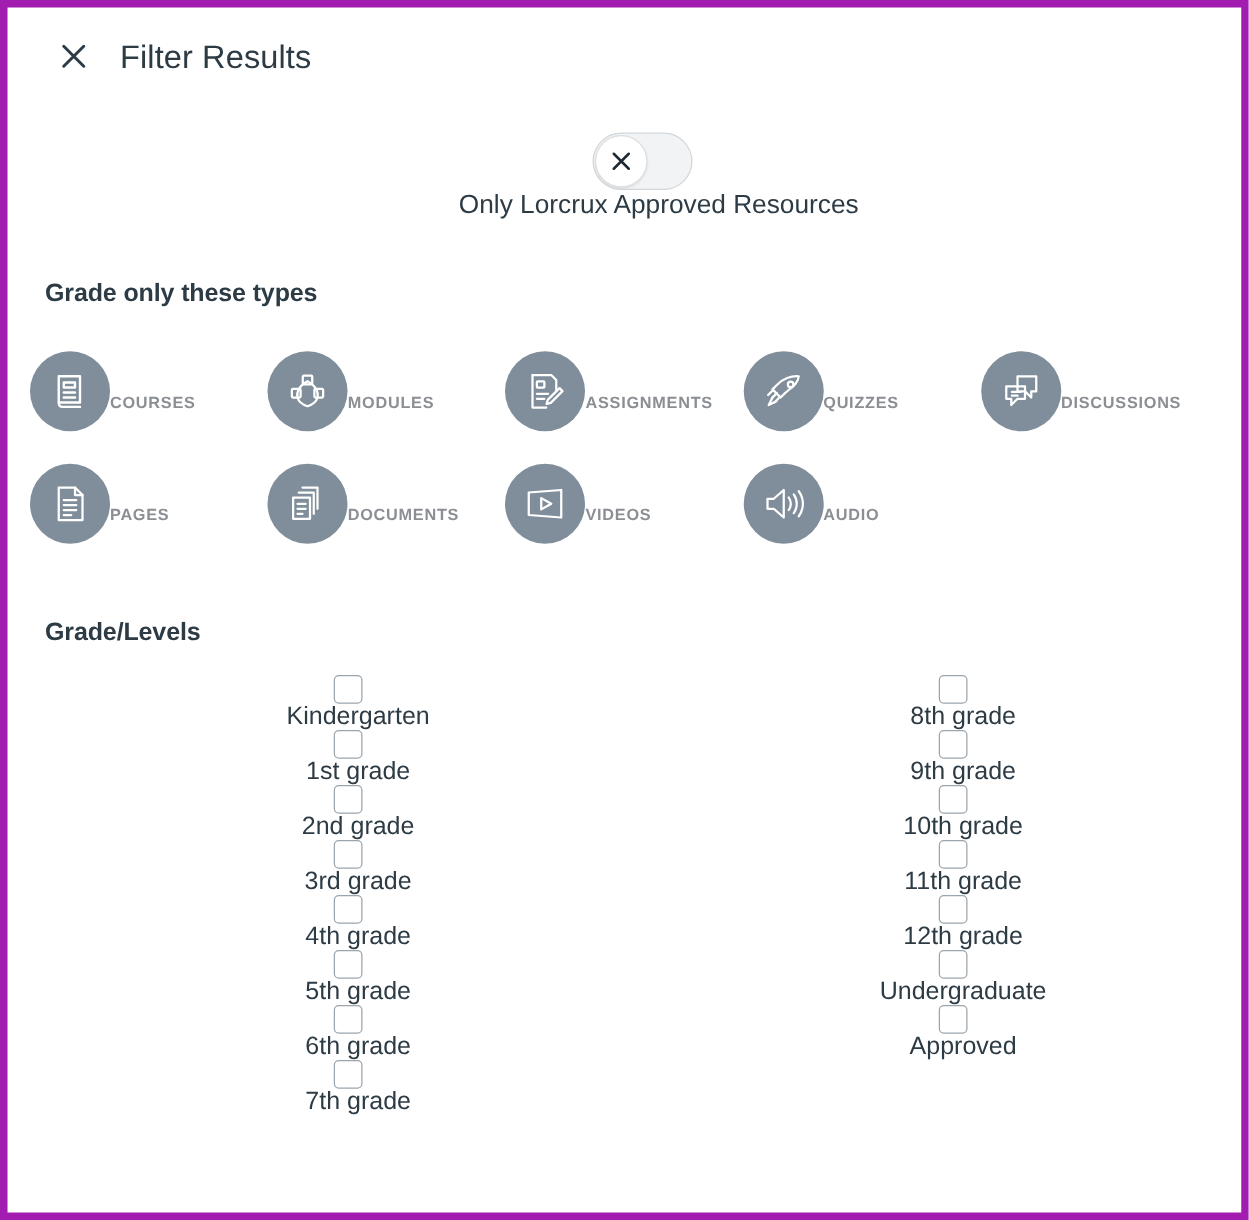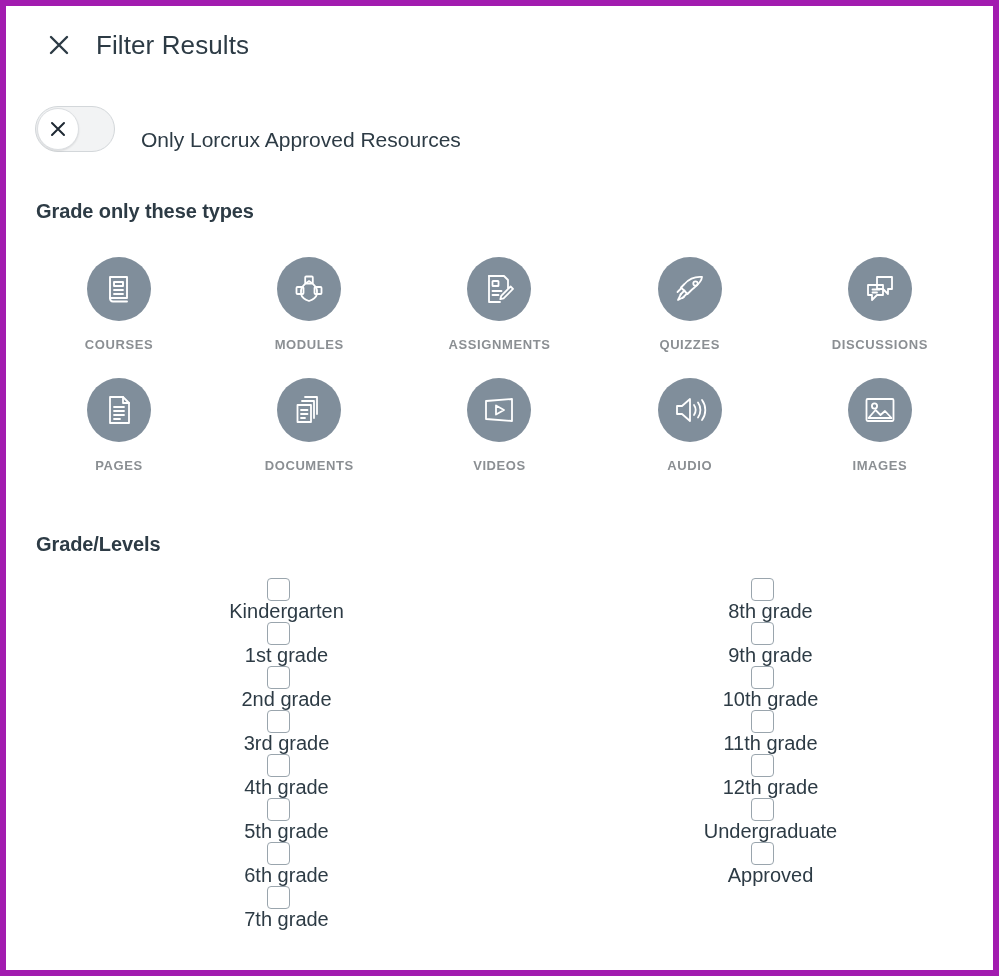--- a/index.html
+++ b/index.html
@@ -46,23 +46,24 @@
     font-size: 26px;
     font-weight: 400;
     color: #2d3b45;
     letter-spacing: 0.1px;
     line-height: 1;
   }
 
   
   .toggle-row {
     display: flex;
-    align-items: flex-end;
+    align-items: center;
     margin-top: 44px;
     padding-left: 29px;
+    flex-direction: column;
   }
   .toggle {
     position: relative;
     width: 80px;
     height: 46px;
     border-radius: 23px;
     background: #f2f3f4;
     border: 1px solid #d3d7da;
     box-sizing: border-box;
     cursor: pointer;
@@ -104,21 +105,21 @@
   
   .type-grid {
     margin-top: 34px;
     padding: 0 18px;
     display: grid;
     grid-template-columns: repeat(5, 1fr);
     row-gap: 26px;
   }
   .type-item {
     display: flex;
-    flex-direction: column;
+    flex-direction: row;
     align-items: center;
     cursor: pointer;
     user-select: none;
   }
   .type-circle {
     width: 64px;
     height: 64px;
     border-radius: 50%;
     background: #808e9b;
     display: flex;
@@ -324,32 +325,20 @@
             <path d="M4 13 h5 l8 -7 v22 l-8 -7 h-5 z"></path>
             <path d="M21 12 c2 3 2 7 0 10"></path>
             <path d="M25 9.5 c3.2 4.4 3.2 10.6 0 15"></path>
             <path d="M29 7 c4.4 6 4.4 14 0 20"></path>
           </g>
         </svg>
       </div>
       <div class="type-label">AUDIO</div>
     </div>
 
-    <div class="type-item">
-      <div class="type-circle">
-        <svg width="34" height="34" viewBox="0 0 34 34" aria-hidden="true">
-          <g fill="none" stroke="#ffffff" stroke-width="1.8" stroke-linejoin="round" stroke-linecap="round">
-            <rect x="3.5" y="6" width="27" height="22" rx="1.2"></rect>
-            <circle cx="11.5" cy="13" r="2.6"></circle>
-            <path d="M5.5 25 l7 -8 5 5 4.5 -4 6.5 7 z"></path>
-          </g>
-        </svg>
-      </div>
-      <div class="type-label">IMAGES</div>
-    </div>
 
   </div>
 
   <div class="section-heading" id="grades-heading">Grade/Levels</div>
 
   <div class="grade-cols">
 
     <div class="grade-col">
       <label class="grade-row">
         <span class="cbox"></span>

